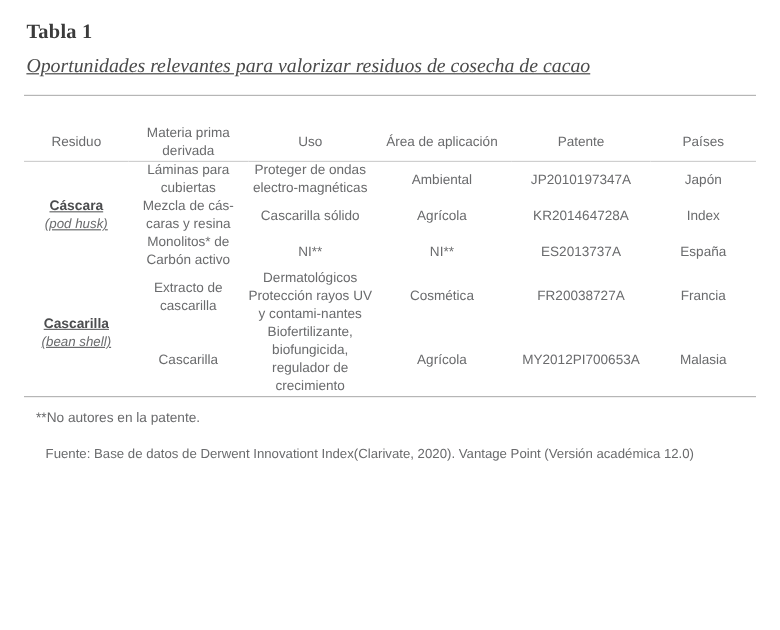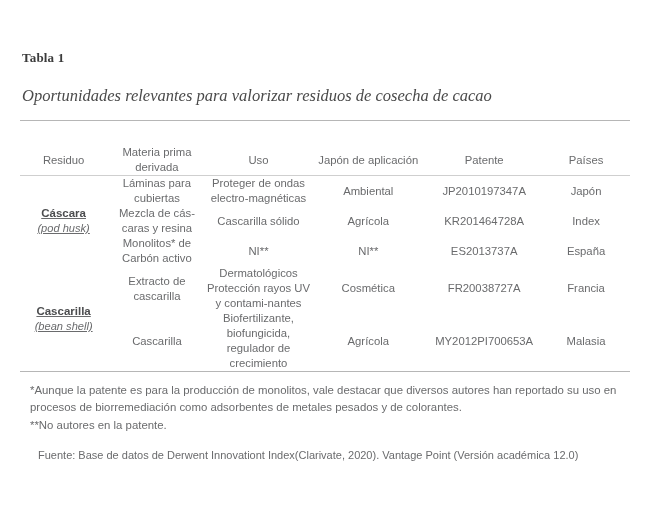--- a/index.html
+++ b/index.html
@@ -22,33 +22,33 @@
     box-sizing: border-box;
   }
 
   
   .caption {
     padding: 14px 22px 0 22px;
   }
   .caption-title {
     font-family: "Liberation Serif", serif;
     font-weight: bold;
-    font-size: 13px;
+    font-size: 17px;
     color: #3b3b3b;
     letter-spacing: 0.2px;
     line-height: 1.5;
-    margin-top: 34px;
   }
   .caption-subtitle {
     font-family: "Liberation Serif", serif;
     font-style: italic;
     font-size: 16.5px;
     color: #4a4a4a;
     line-height: 1.55;
-    margin-top: 15px;
+    margin-top: 2px;
+    text-decoration: underline;
   }
 
   
   .table-wrap {
     margin: 12px 20px 0 20px;
     border-top: 1.3px solid #b6b6b6;
     border-bottom: 1.3px solid #b6b6b6;
   }
   table.data {
     width: 100%;
@@ -141,21 +141,21 @@
         <col class="col-uso">
         <col class="col-area">
         <col class="col-patente">
         <col class="col-paises">
       </colgroup>
       <thead>
         <tr>
           <th>Residuo</th>
           <th>Materia prima derivada</th>
           <th>Uso</th>
-          <th>Japón de aplicación</th>
+          <th>Área de aplicación</th>
           <th>Patente</th>
           <th>Países</th>
         </tr>
       </thead>
       <tbody>
 
         <tr>
           <td class="residue-cell" rowspan="3">
             <span class="residue-name">Cáscara</span>
             <span class="residue-en">(pod husk)</span>
@@ -198,19 +198,18 @@
           <td>Agrícola</td>
           <td>MY2012PI700653A</td>
           <td>Malasia</td>
         </tr>
 
       </tbody>
     </table>
   </div>
 
   <div class="notes">
-    <p>*Aunque la patente es para la producción de monolitos, vale destacar que diversos autores han reportado su uso en procesos de biorremediación como adsorbentes de metales pesados y de colorantes.</p>
     <p>**No autores en la patente.</p>
   </div>
 
   <div class="source">Fuente: Base de datos de Derwent Innovationt Index(Clarivate, 2020). Vantage Point (Versión académica 12.0)</div>
 
 </div>
 
 </body></html>

